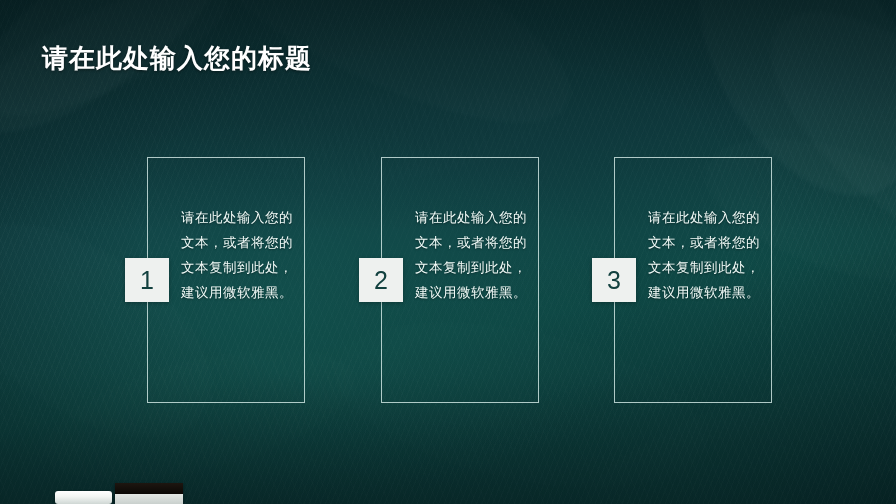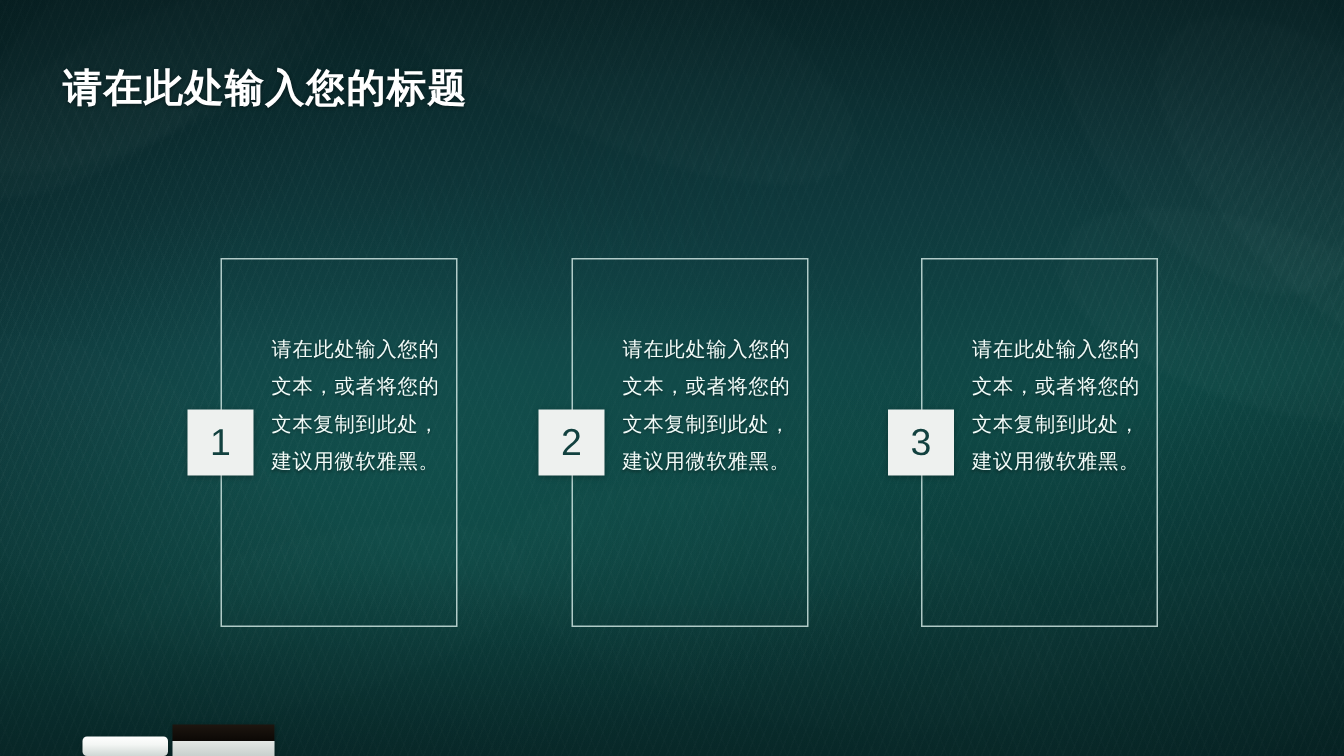--- a/index.html
+++ b/index.html
@@ -90,21 +90,20 @@
   #columns {
     position: absolute;
     left: 0;
     top: 0;
   }
   .col {
     position: absolute;
     top: 157px;
     width: 158px;
     height: 246px;
-    margin-top: 15px;
   }
   .col-box {
     position: absolute;
     inset: 0;
     border: 1px solid rgba(222,242,238,0.78);
     box-sizing: border-box;
   }
   .col-text {
     position: absolute;
     left: 28px;

